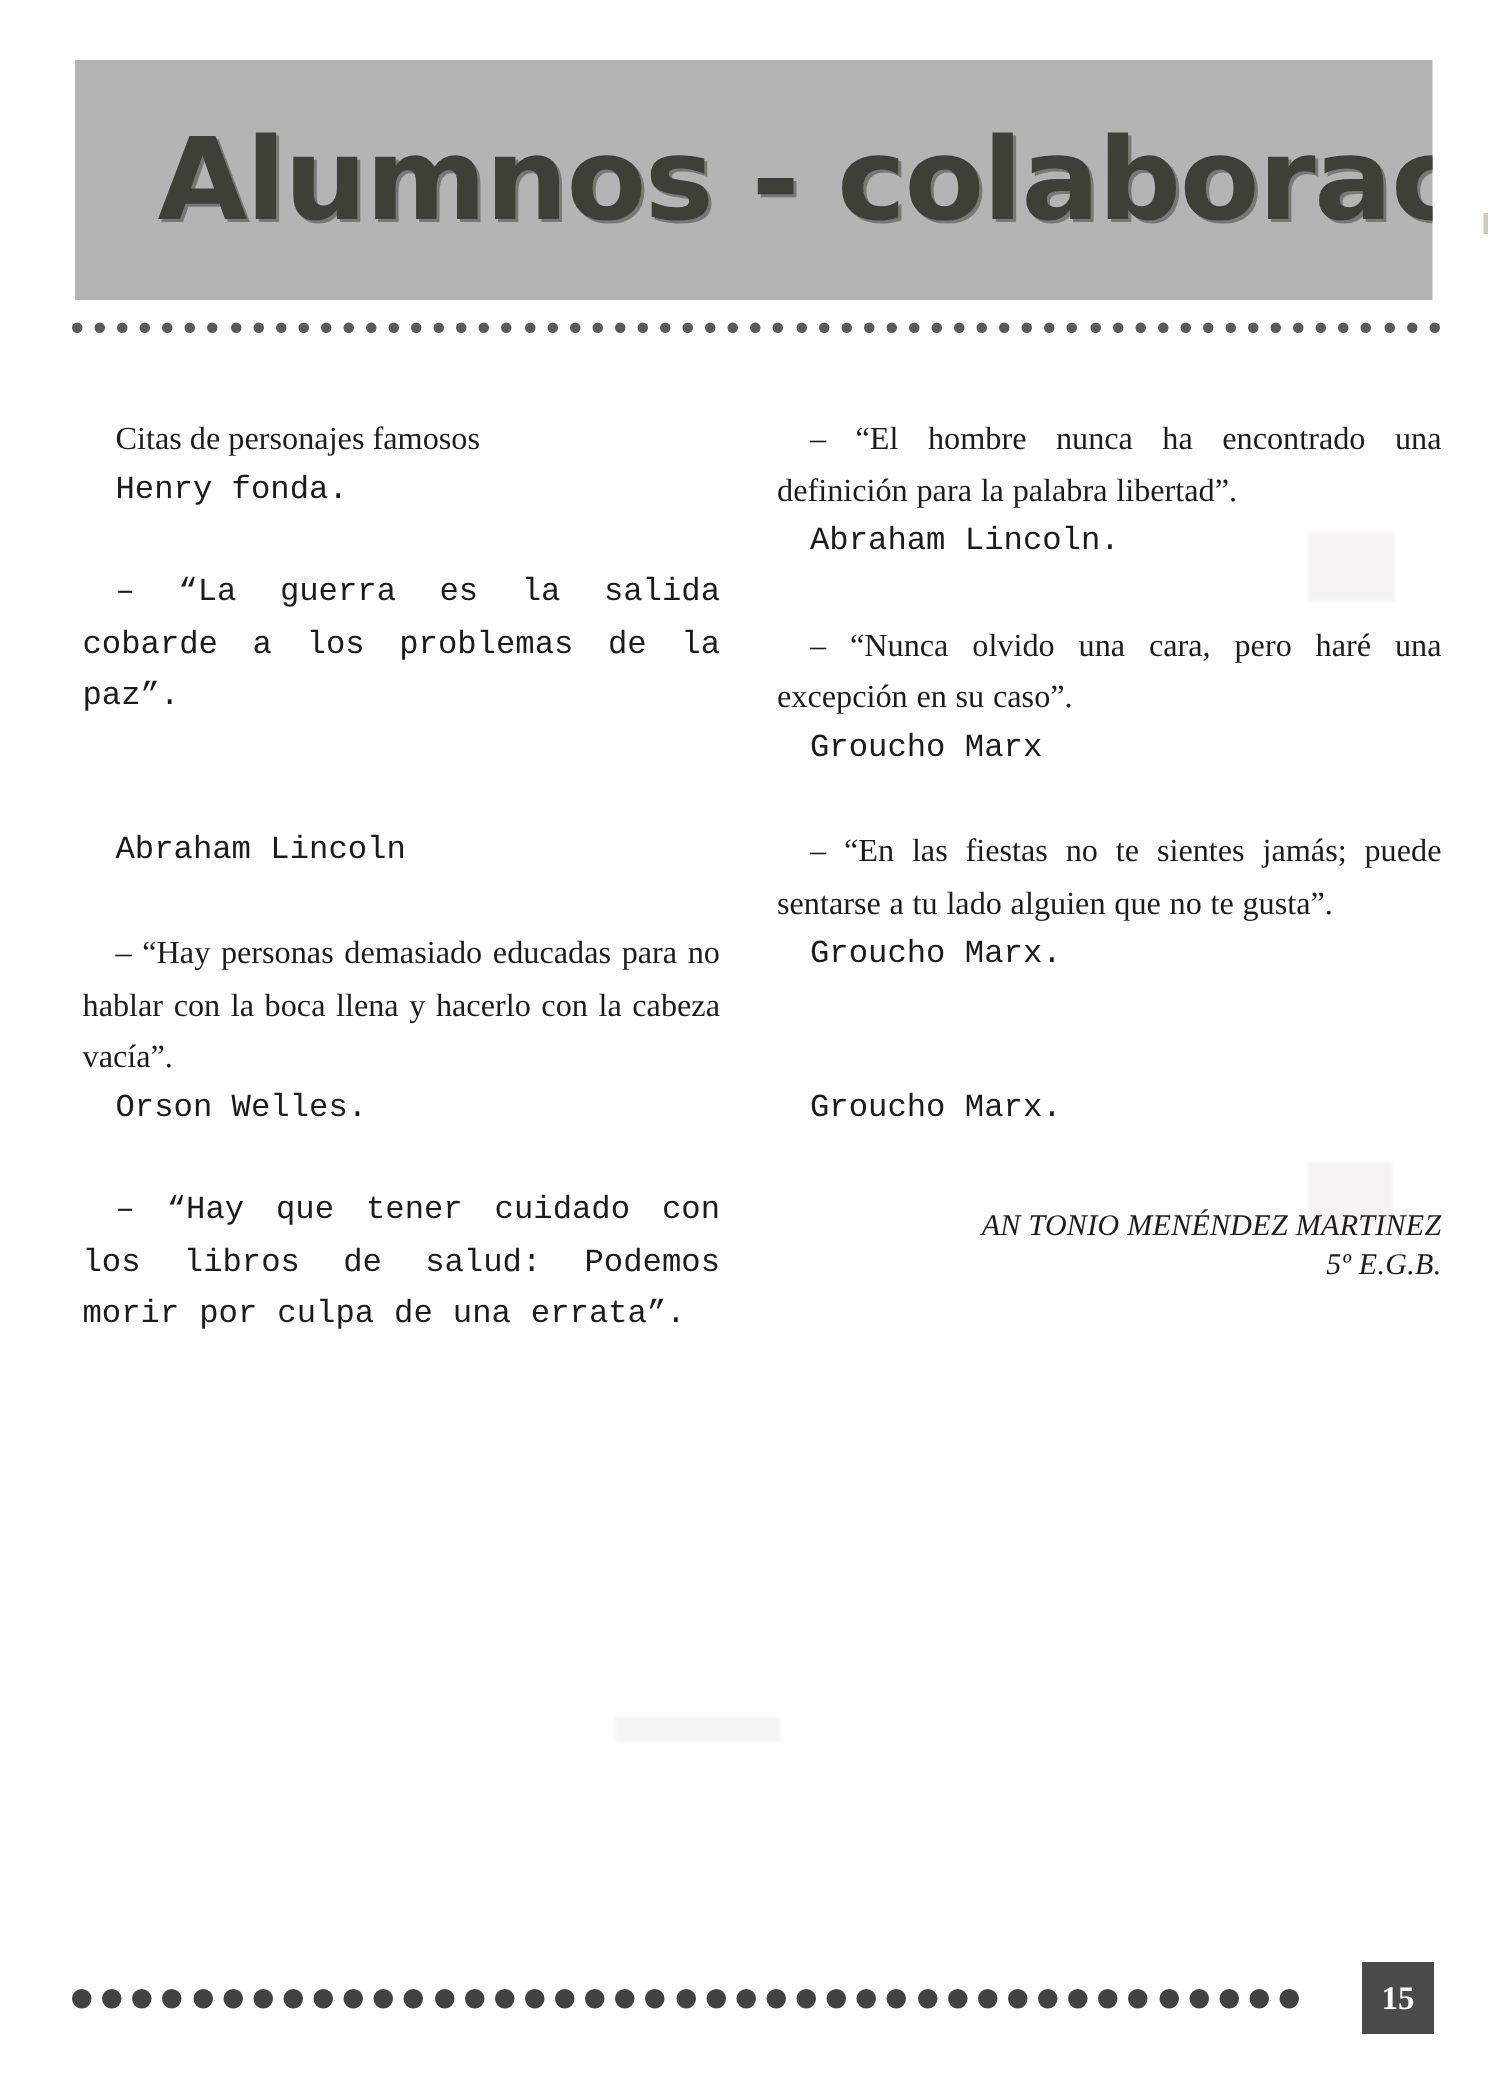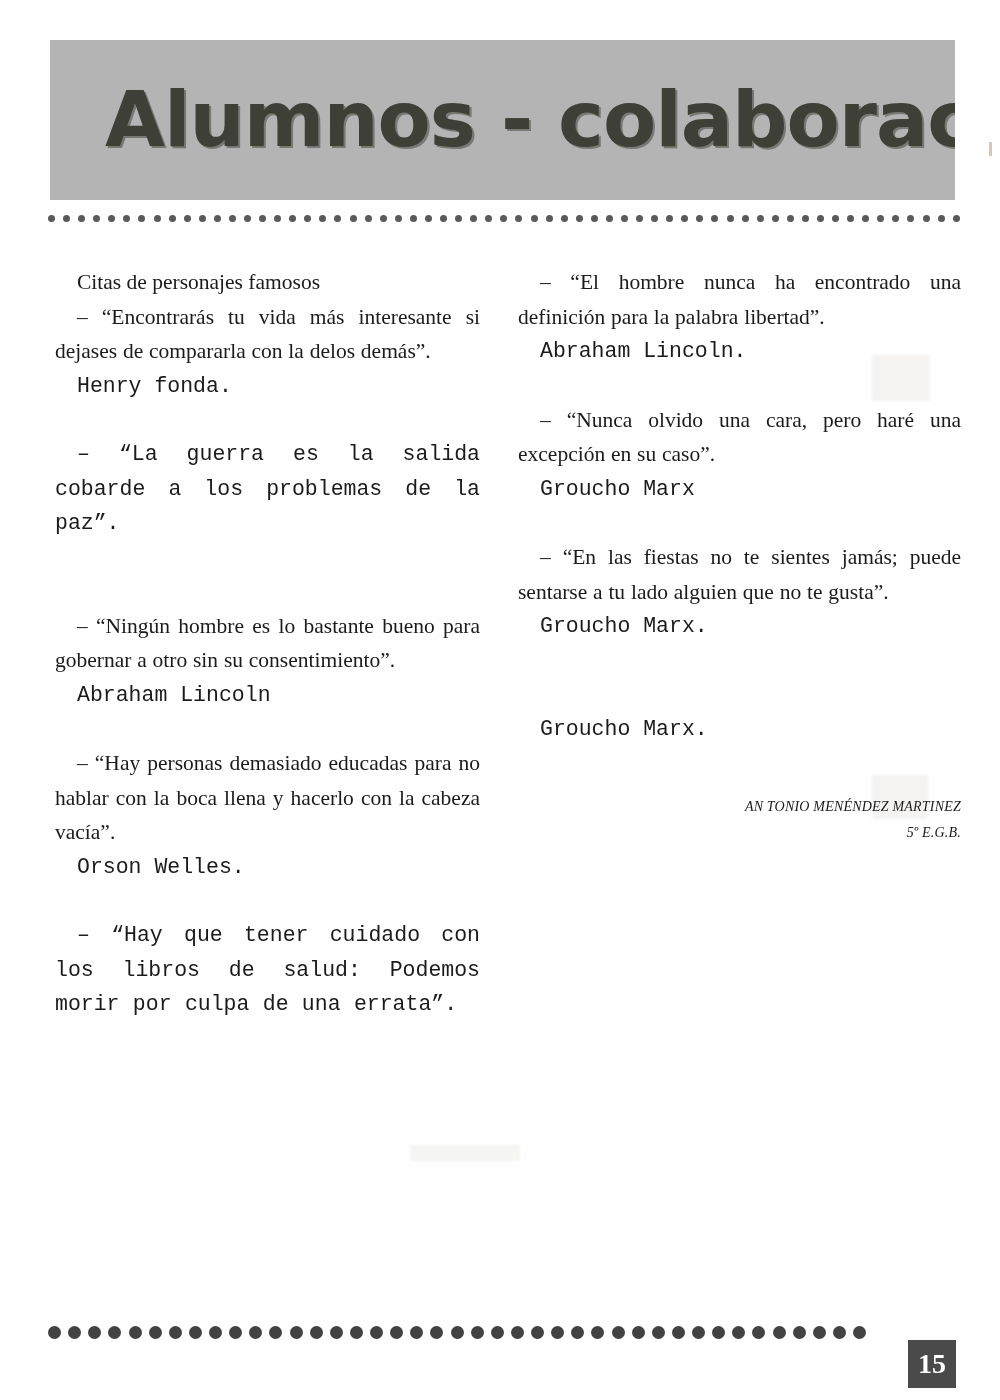--- a/index.html
+++ b/index.html
@@ -96,21 +96,21 @@
 
   
   .columns {
     position: absolute;
     left: 0;
     top: 262px;
     width: 1000px;
   }
   .col {
     position: absolute;
-    top: 3px;
+    top: 13px;
     font-size: 21.5px;
     line-height: 34.5px;
     text-align: justify;
   }
   .col-left  { left: 55px;  width: 425px; }
   .col-right { left: 518px; width: 443px; }
 
   .col p {
     margin: 0;
     text-indent: 22px;
@@ -127,43 +127,42 @@
   .quote-block { margin: 0; }
 
   
   .col p.loose { word-spacing: 0.02em; }
 
   
   .byline {
     margin-top: 48px;
     text-align: right;
     font-style: italic;
-    font-size: 14px;
+    font-size: 20px;
     line-height: 26px;
     letter-spacing: .2px;
     text-indent: 0;
   }
   .byline div { text-indent: 0; }
 
   
   .page-number {
     position: absolute;
     left: 908px;
     top: 1308px;
     width: 48px;
     height: 48px;
     background: #4a4a4a;
     color: #ffffff;
     font-family: "Liberation Serif", "DejaVu Serif", serif;
     font-weight: bold;
-    font-size: 28px;
+    font-size: 22px;
     display: flex;
     align-items: center;
     justify-content: center;
-    margin-top: 32px;
   }
 
   
   .bleed {
     position: absolute;
     opacity: 0.06;
     background: #6b5a46;
     filter: blur(1px);
     pointer-events: none;
   }
@@ -245,34 +244,32 @@
       <span class="dot"></span>
     </div>
 
   <div class="columns">
 
     <div class="col col-left">
 
       <p>Citas de personajes famosos</p>
 
       <div class="quote-block">
-        <p class="loose">– “Encontrarás tu vida más interesante si dejases de compararla con la delos demás”.</p>
         <p class="attrib">Henry fonda.</p>
       </div>
       <div class="gap"></div>
 
       <div class="quote-block">
         <p class="loose">– “La guerra es la salida cobarde a los problemas de la paz”.</p>
       </div>
       <div class="gap"></div>
 
       <div class="gap"></div>
 
       <div class="quote-block">
-        <p class="loose">– “Ningún hombre es lo bastante bueno para gobernar a otro sin su consentimiento”.</p>
         <p class="attrib">Abraham Lincoln</p>
       </div>
       <div class="gap"></div>
 
       <div class="quote-block">
         <p class="loose">– “Hay personas demasiado educadas para no hablar con la boca llena y hacerlo con la cabeza vacía”.</p>
         <p class="attrib">Orson Welles.</p>
       </div>
       <div class="gap"></div>
 

